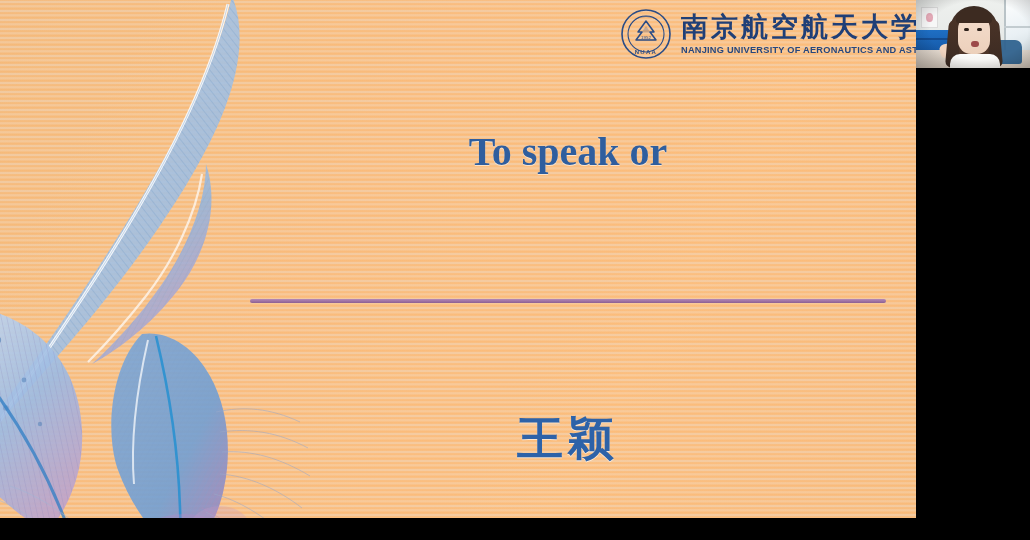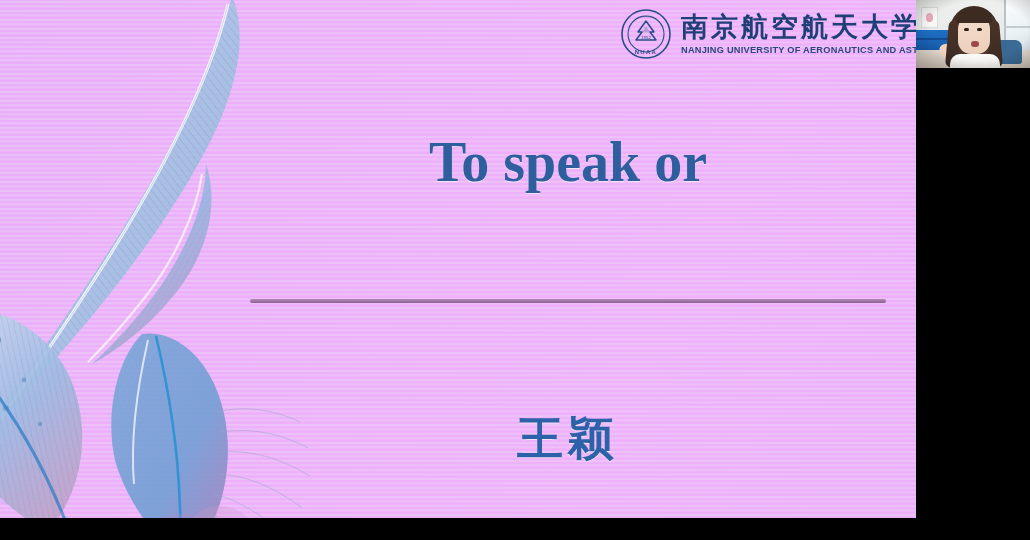--- a/index.html
+++ b/index.html
@@ -3,21 +3,21 @@
 <meta charset="utf-8">
 <style>
   html,body{margin:0;padding:0;background:#000;}
   body{width:1030px;height:540px;overflow:hidden;font-family:"Liberation Sans",sans-serif;}
 
   #stage{position:relative;width:1030px;height:540px;background:#000;}
 
   
   #slide{
     position:absolute;left:0;top:0;width:916px;height:518px;
-    background:#f0abfc;
+    background:#fdba74;
     overflow:hidden;
   }
   
   #paper-texture{
     position:absolute;inset:0;
     background:
       repeating-linear-gradient(to bottom,
         rgba(255,255,255,0) 0px,
         rgba(232,236,242,.55) 2px,
         rgba(255,255,255,0) 4px,
@@ -49,21 +49,21 @@
     letter-spacing:.25px;white-space:nowrap;
     transform:scaleX(.97);transform-origin:left center;
     margin-top:3px;
   }
 
   
   #title{
     position:absolute;left:250px;top:128px;width:636px;
     text-align:center;
     font-family:"Liberation Serif","DejaVu Serif",serif;
-    font-weight:700;font-size:56px;line-height:1.22;
+    font-weight:700;font-size:40px;line-height:1.22;
     color:#2f5e9e;
     text-shadow:0 1px 0 rgba(255,255,255,.55);
   }
   #title .tline{display:block;}
 
   
   #divider{
     position:absolute;left:250px;top:299px;width:636px;height:4px;
     background:linear-gradient(to bottom,#b489b8,#8d5f92);
     border-radius:2px;

